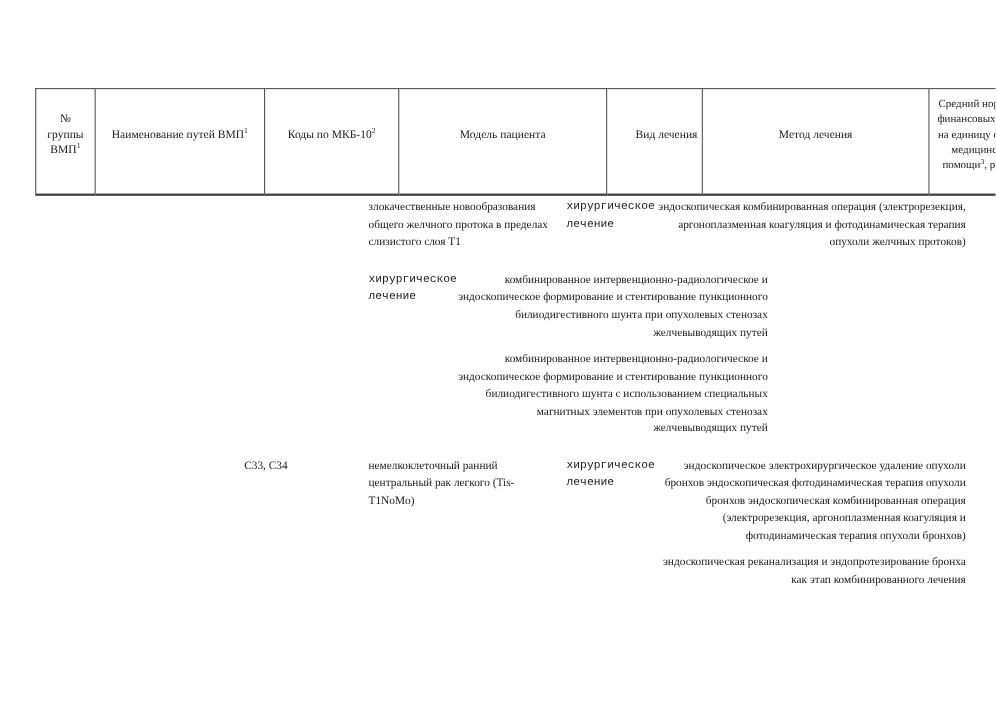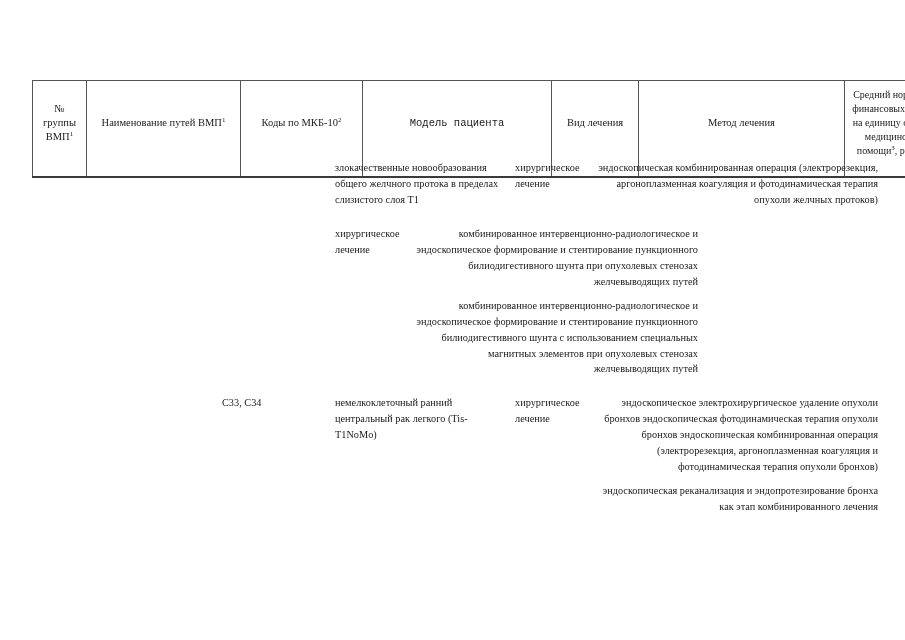--- a/index.html
+++ b/index.html
@@ -41,52 +41,52 @@
     text-align: center;
     font-size: 10.5px;
     line-height: 1.35;
     padding: 3px 4px 14px 4px;
     height: 78px;
     color: #1a1a1a;
   }
   .vmp-table td.c0 { width: 45px; }
   .vmp-table td.c1 { width: 145px; }
   .vmp-table td.c2 { width: 113px; margin-left: 44px; }
-  .vmp-table td.c3 { width: 180px; font-family: Liberation Mono, monospace; }
-  .vmp-table td.c4 { width: 78px; }
+  .vmp-table td.c3 { width: 180px; }
+  .vmp-table td.c4 { width: 78px; text-align: right; }
   .vmp-table td.c5 { width: 197px; }
   .vmp-table td.c6 { width: 88px; font-size: 10px; line-height: 1.4; }
 
   .sup {
     font-size: 7px;
     vertical-align: super;
     line-height: 0;
   }
 
   
   .body-grid {
     position: absolute;
     left: 32px;
-    top: 160px;
+    top: 181px;
     width: 846px;
   }
   .row {
     position: relative;
     display: flex;
     align-items: flex-start;
   }
   .cell {
     font-size: 10.3px;
     line-height: 1.55;
     color: #1a1a1a;
     box-sizing: border-box;
   }
   .cell.code    { width: 113px; margin-left: 190px; text-align: left; padding-right: 4px; }
   .cell.model   { width: 180px; padding-right: 8px; }
-  .cell.kind    { width: 78px;  padding-right: 6px; }
+  .cell.kind    { width: 78px;  padding-right: 6px; font-family: Liberation Mono, monospace; }
   .cell.methods { width: 285px; text-align: right; }
 
   .method-item { margin: 0 0 0 0; }
   .method-item + .method-item { margin-top: 8px; }
   .gap-md { height: 18px; }
 </style>
 </head>
 <body>
 
 <div class="page">

